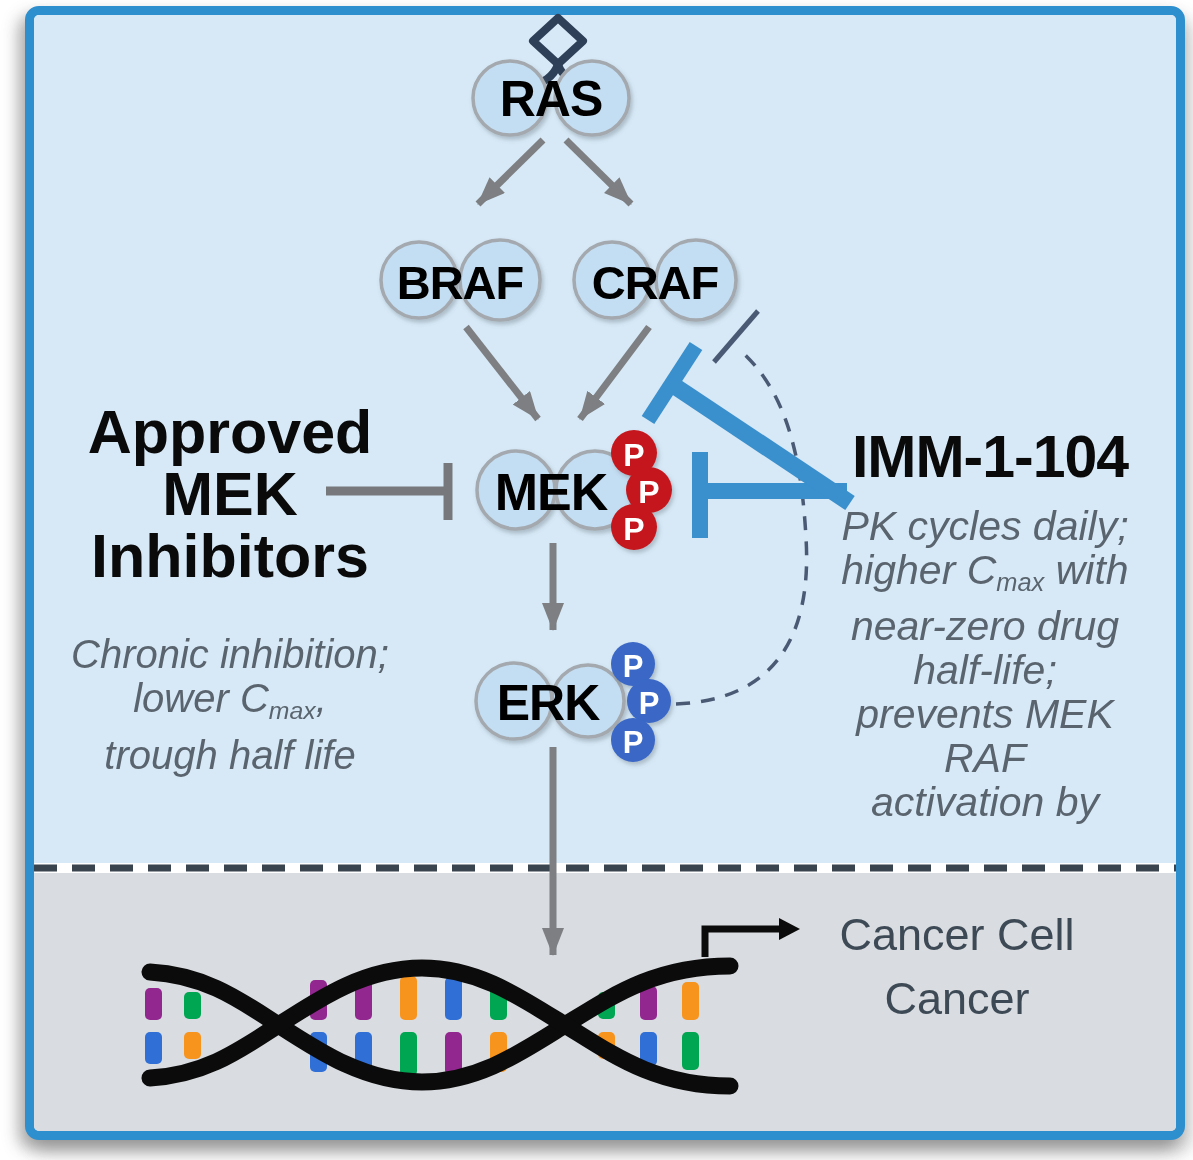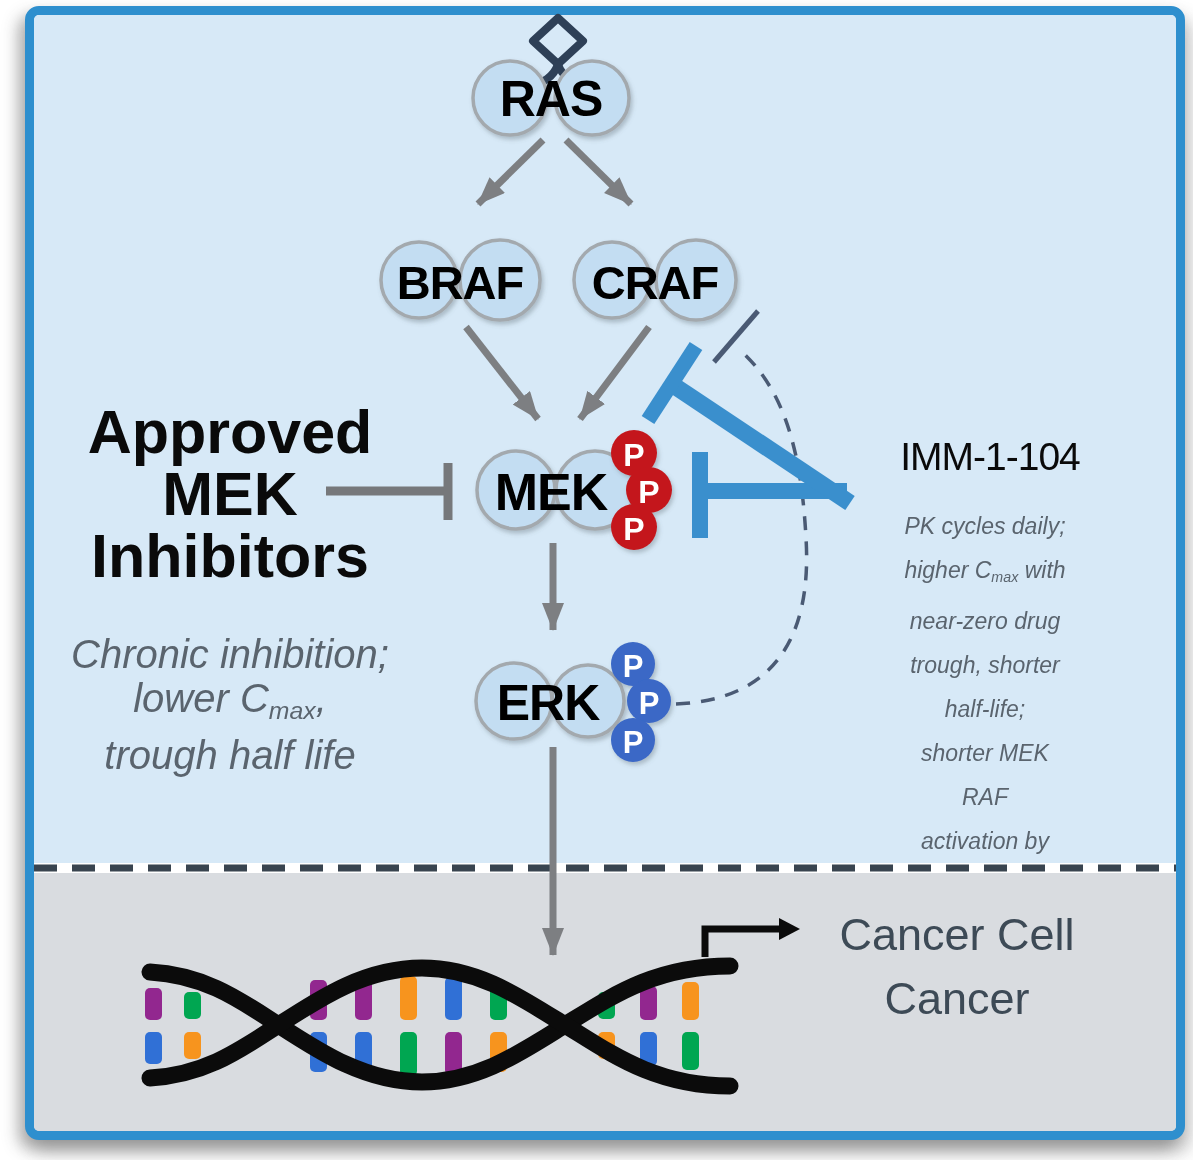--- a/index.html
+++ b/index.html
@@ -9,25 +9,25 @@
   .panel{position:absolute;left:25px;top:6px;width:1160px;height:1134px;
          box-sizing:border-box;border:9px solid #2e8fce;border-radius:14px;
          overflow:hidden;background:#d7e9f7;
          box-shadow:-7px 9px 16px rgba(60,60,60,.38), 6px 12px 18px rgba(60,60,60,.28);}
   .section-top{position:absolute;left:0;top:0;right:0;height:853px;background:#d7e9f7;}
   .section-bottom{position:absolute;left:0;top:853px;right:0;bottom:0;background:#d9dce0;}
   svg.overlay{position:absolute;left:0;top:0;width:1193px;height:1160px;pointer-events:none;}
   .txt{position:absolute;text-align:center;}
   .approved-title{left:38px;top:401px;width:384px;font-size:61px;font-weight:700;
                   color:#0a0a0a;line-height:62px;}
-  .imm-title{left:845px;top:431px;width:290px;font-size:39px;font-weight:400;
+  .imm-title{left:845px;top:431px;width:290px;font-size:59px;font-weight:700;
              color:#0a0a0a;line-height:52px;letter-spacing:-1px;}
   .note{font-style:italic;color:#5a646e;}
   .left-note{left:28px;top:632px;width:404px;font-size:40px;line-height:44px;}
-  .right-note{left:840px;top:504px;width:290px;font-size:23px;line-height:44px;}
+  .right-note{left:840px;top:504px;width:290px;font-size:41px;line-height:44px;}
   .sub{font-size:.62em;vertical-align:-0.28em;}
   .outcome{left:812px;top:903px;width:290px;font-size:45px;line-height:64px;color:#3d4a56;text-align:center;}
   .node-label{font-weight:700;fill:#000000;letter-spacing:-1px;}
   .p-label{font-weight:700;fill:#ffffff;}
 </style>
 </head>
 <body>
 
 <div class="stage">
 
@@ -160,23 +160,22 @@
     <div>Chronic inhibition;</div>
     <div><span>lower C</span><span class="sub">max</span><span>,</span></div>
     <div>trough half life</div>
   </div>
 
   <div class="txt imm-title">IMM-1-104</div>
   <div class="txt note right-note">
     <div>PK cycles daily;</div>
     <div><span>higher C</span><span class="sub">max</span><span> with</span></div>
     <div>near-zero drug</div>
-    <div>trough, shorter</div>
     <div>half-life;</div>
-    <div>shorter MEK</div>
+    <div>prevents MEK</div>
     <div>RAF</div>
     <div>activation by</div>
   </div>
 
   <div class="txt outcome">
     <div>Cancer Cell</div>
     <div>Cancer</div>
   </div>
 
 </div>

